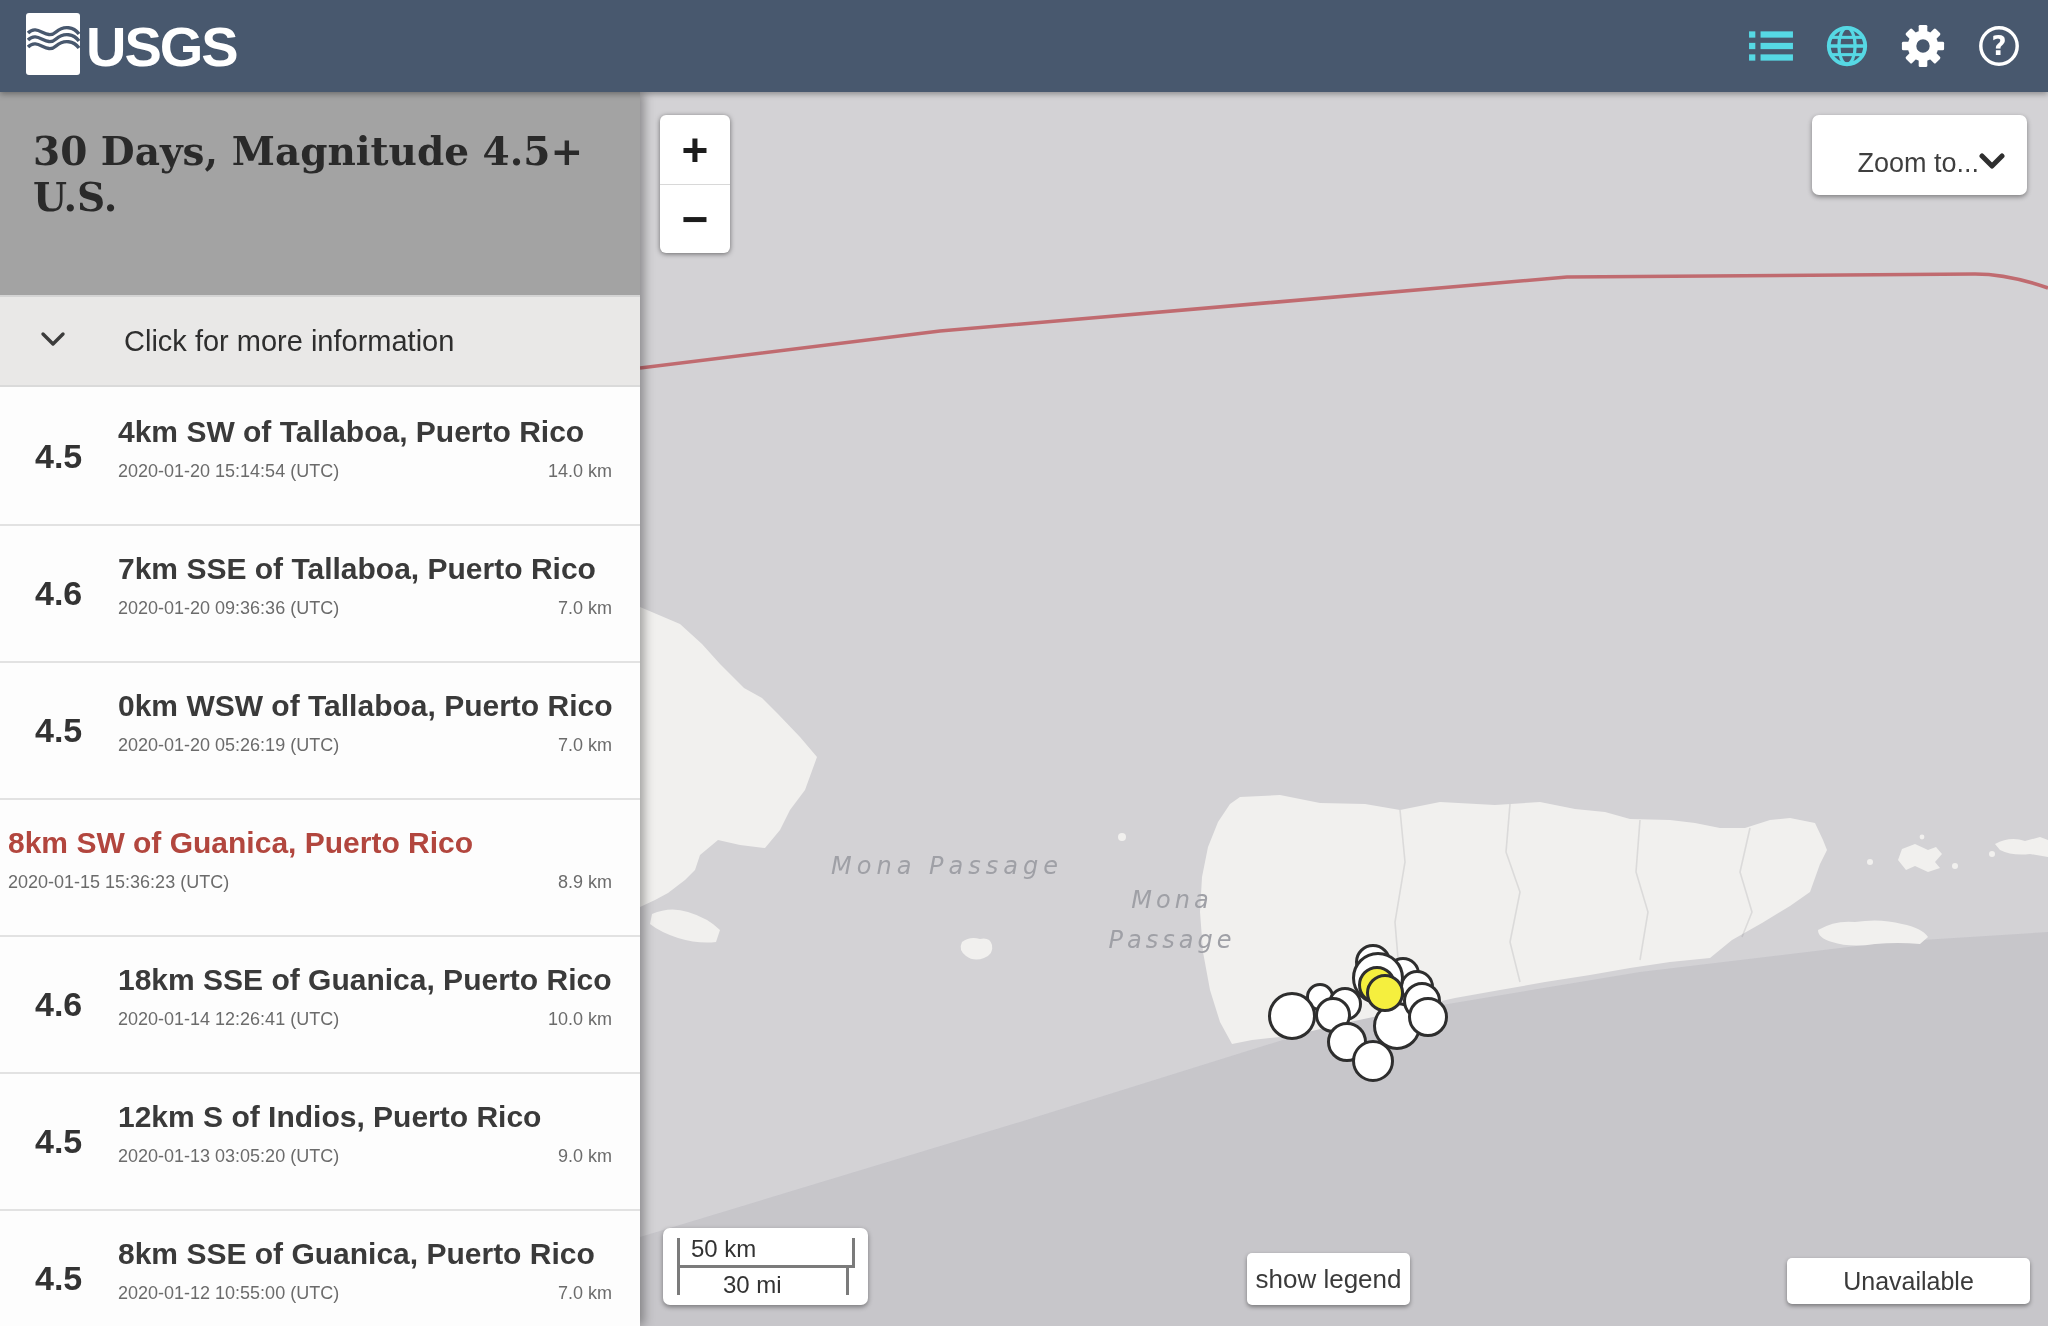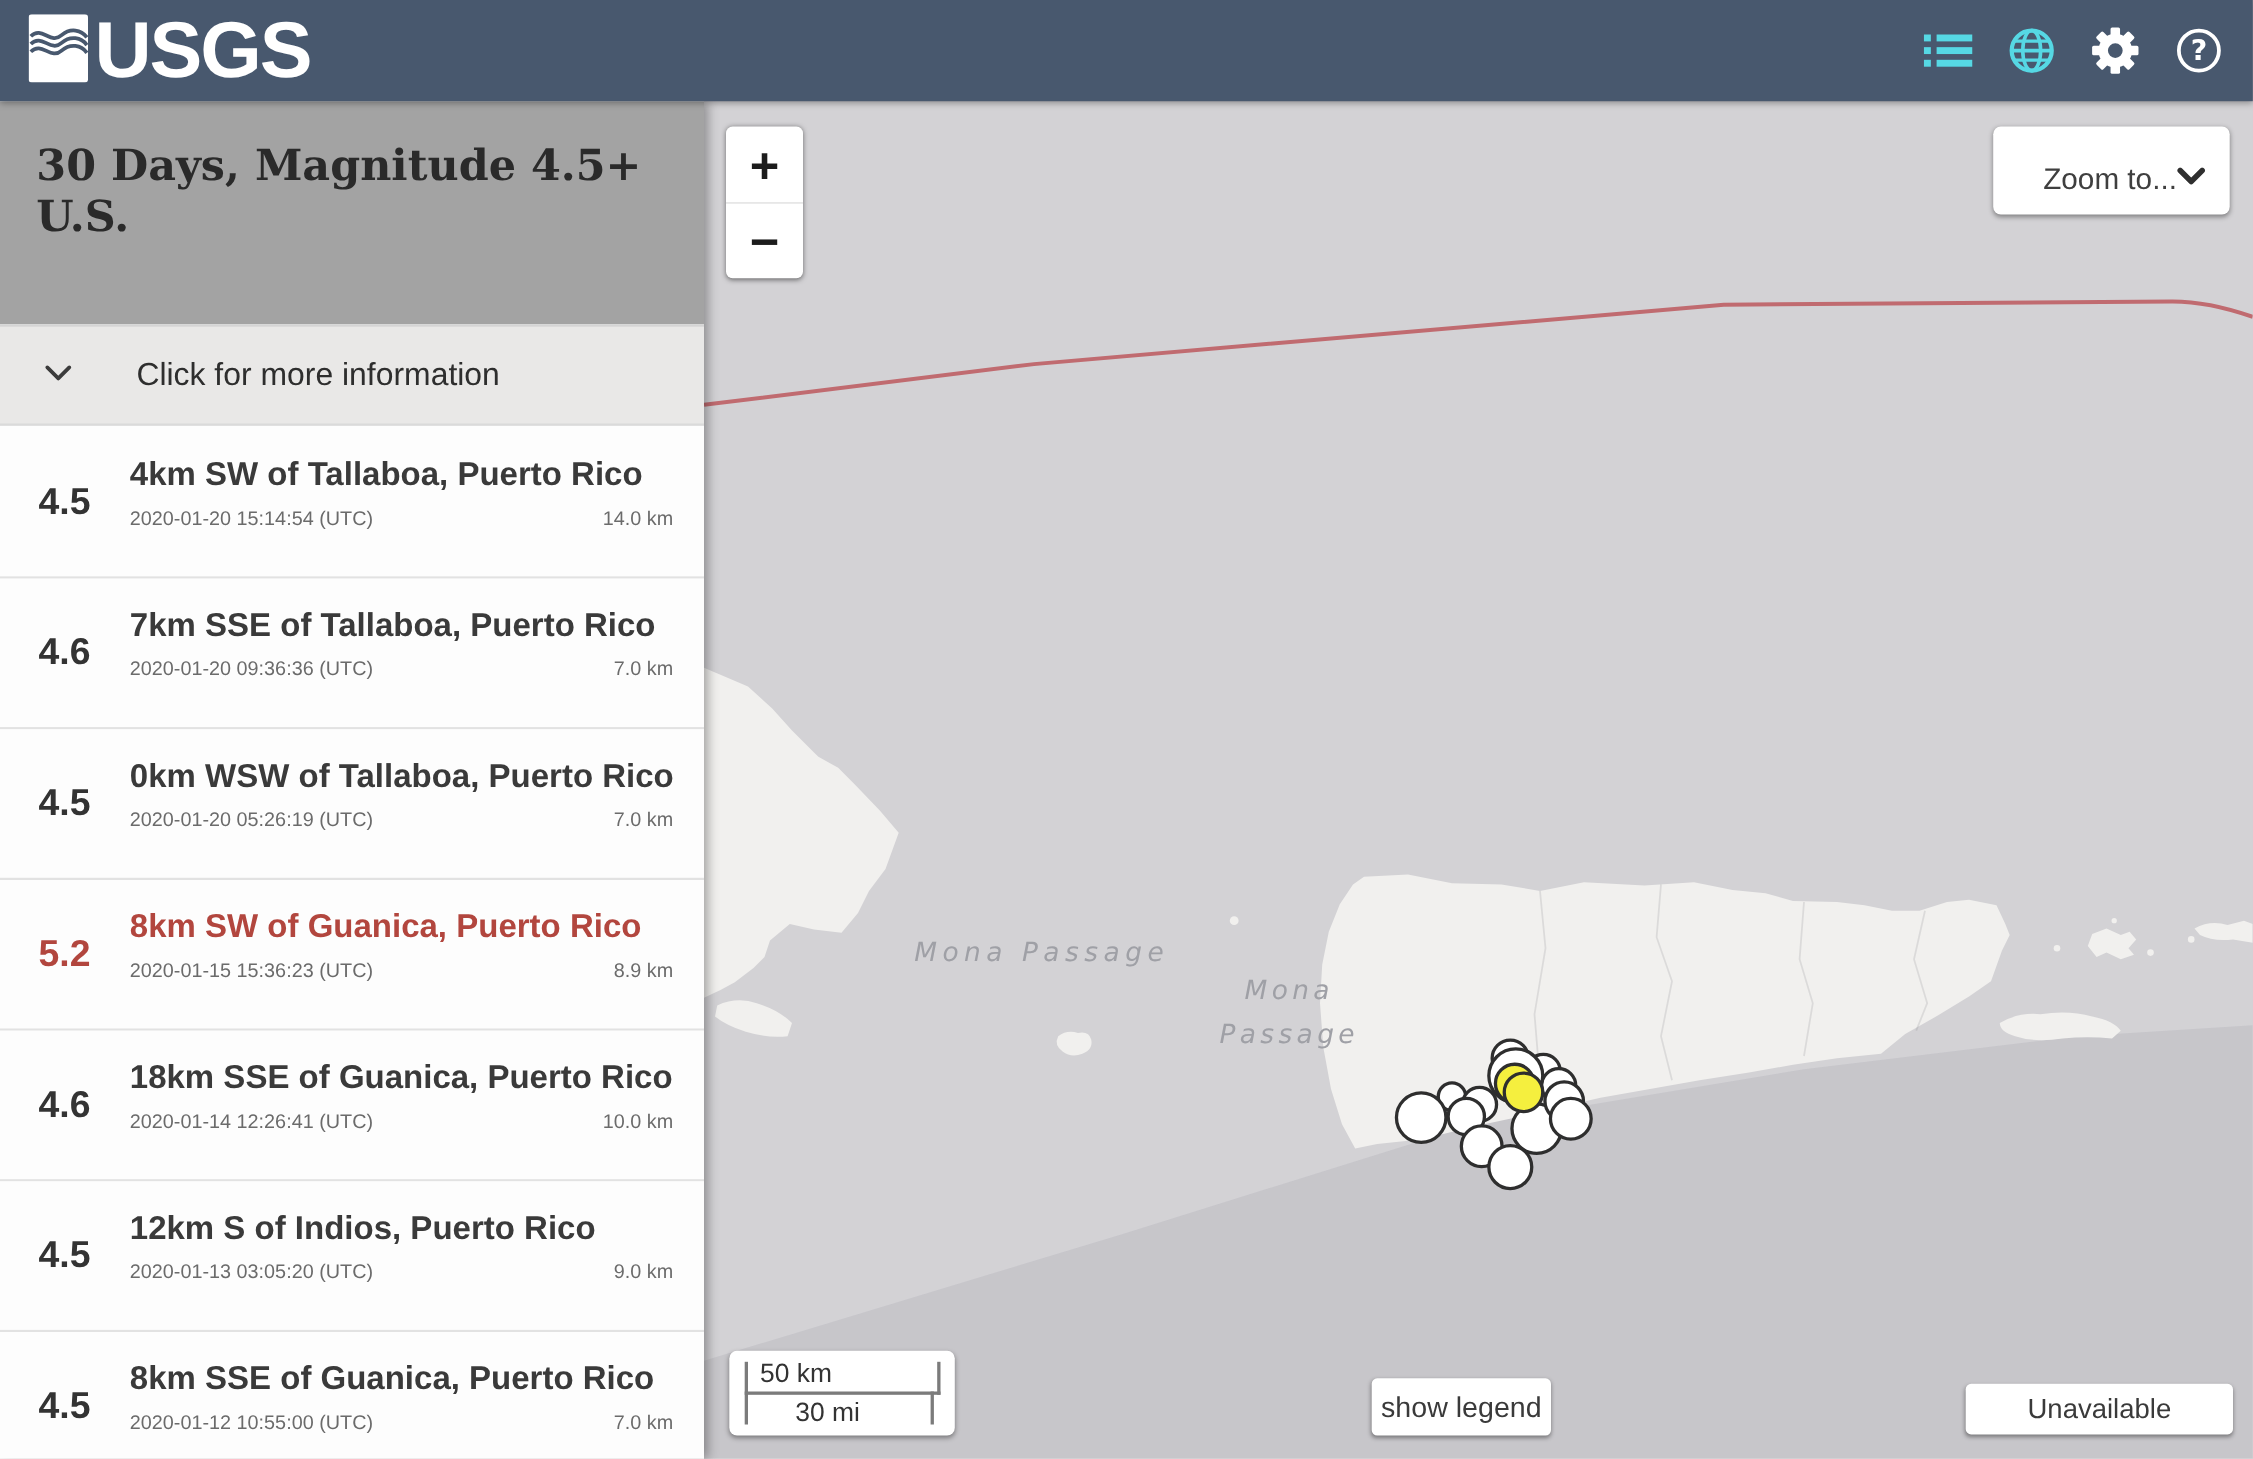--- a/index.html
+++ b/index.html
@@ -5,21 +5,21 @@
   * { margin:0; padding:0; box-sizing:border-box; }
   html,body { width:2048px; height:1326px; overflow:hidden;
     font-family:"Liberation Sans", sans-serif; background:#d3d2d5; }
 
   
   .app-header { position:absolute; left:0; top:0; width:2048px; height:92px;
     background:var(--header_bg,#48586e); z-index:30;
     box-shadow:0 2px 6px rgba(0,0,0,.35);
     display:flex; align-items:center; justify-content:space-between; padding:0 26px; }
   .logo { display:flex; align-items:center; gap:6px; cursor:pointer; }
-  .logo-text { color:#fff; font-size:72px; font-weight:800; letter-spacing:-2px; }
+  .logo-text { color:#fff; font-size:56px; font-weight:800; letter-spacing:-2px; }
   .header-icons { display:flex; align-items:center; gap:30px; }
   .hicon { width:46px; height:46px; display:flex; align-items:center; justify-content:center; cursor:pointer; }
 
   
   .sidebar { position:absolute; left:0; top:92px; width:640px; height:1234px;
     background:#fdfdfd; z-index:20; box-shadow:4px 0 10px rgba(0,0,0,.35); overflow:hidden; }
   .panel-head { position:absolute; left:0; top:0; width:100%; height:203px; background:#a3a3a3; }
   .panel-title { position:absolute; left:33px; top:36px; font-family:"DejaVu Serif", serif;
     font-size:39px; font-weight:700; color:#2a2a2a; }
   .panel-sub { position:absolute; left:33px; top:112px; font-size:29px; color:#3d3d3d; }
@@ -174,21 +174,20 @@
         <div class="mag">4.5</div>
         <div class="ebody">
           <div class="place">0km WSW of Tallaboa, Puerto Rico</div>
           <div class="emeta">
             <span class="etime">2020-01-20 05:26:19 (UTC)</span>
             <span class="edepth">7.0 km</span>
           </div>
         </div>
       </div>
       <div class="event hl">
-        <div class="mag">5.2</div>
         <div class="ebody">
           <div class="place">8km SW of Guanica, Puerto Rico</div>
           <div class="emeta">
             <span class="etime">2020-01-15 15:36:23 (UTC)</span>
             <span class="edepth">8.9 km</span>
           </div>
         </div>
       </div>
       <div class="event">
         <div class="mag">4.6</div>

